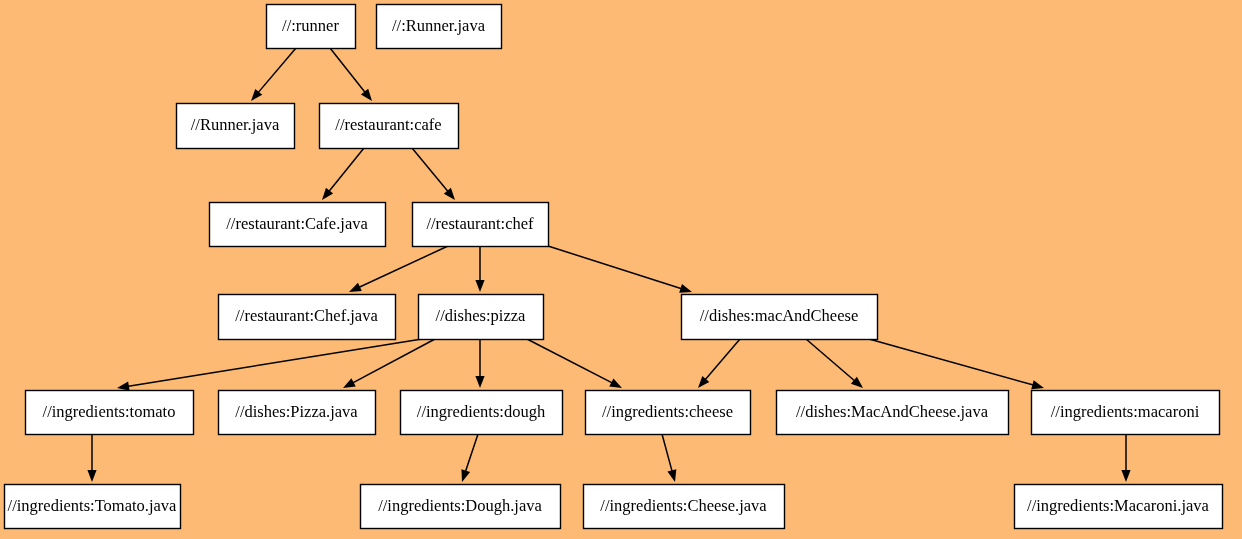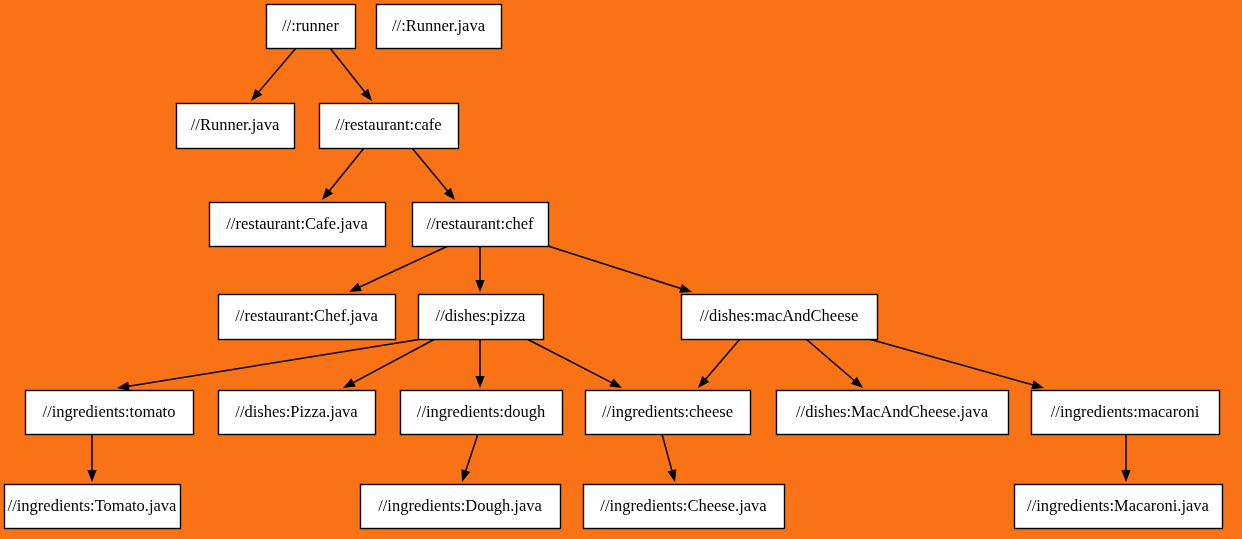--- a/index.html
+++ b/index.html
@@ -4,21 +4,21 @@
 <style>
   html, body {
     margin: 0;
     padding: 0;
     background: #ffffff;
   }
   #graph-root {
     position: relative;
     width: 1242px;
     height: 539px;
-    background: #f97316;
+    background: #fdba74;
     overflow: hidden;
     font-family: "Liberation Serif", "DejaVu Serif", serif;
   }
   svg.graph-canvas {
     position: absolute;
     left: 0;
     top: 0;
     width: 1242px;
     height: 539px;
     display: block;

